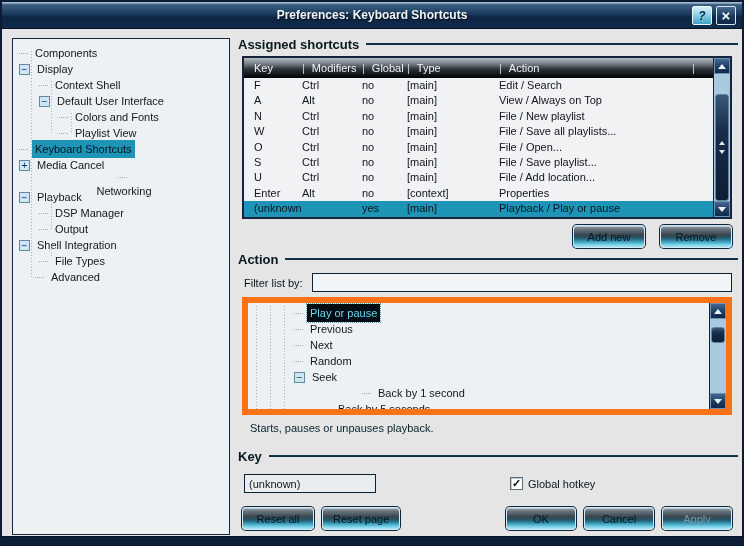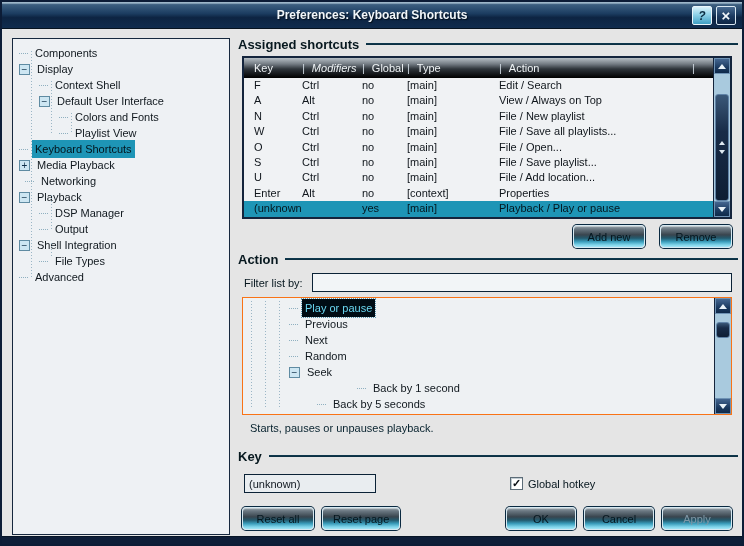--- a/index.html
+++ b/index.html
@@ -62,21 +62,21 @@
   .btnrow{display:flex;justify-content:flex-end;gap:15px;margin:6px 6px 0 0;height:23px;}
   .xbtn{min-width:72px;height:23px;padding:0 10px;border-radius:4px;border:1px solid #d6e9f2;
     background:linear-gradient(180deg,#9aa6ae 0%,#6b7882 14%,#39454e 42%,#235a6e 58%,#3a9cba 74%,#7fd4ea 90%,#a5e6f6 100%);
     color:#04161e;font-size:11px;box-shadow:0 0 0 1px #0a2940,inset 0 1px 0 rgba(255,255,255,.4);cursor:pointer;}
   .xbtn.disabled{color:#7e97a6;cursor:default;}
   
   .filter-row{display:flex;align-items:center;margin-top:6px;height:19px;}
   .flabel{font-size:11px;color:#06161e;margin-left:6px;width:68px;flex:none;}
   .tinput{height:19px;border:1px solid #0b2236;background:#f2f5f7;color:#101820;font-size:11px;padding:0 4px;outline:none;}
   .filter-row .tinput{flex:1;margin-right:6px;}
-  .alist{position:relative;margin:5px 0 0 4px;width:490px;height:118px;border:1px solid #f97316;background:#eef1f3;padding-top:2px;overflow:hidden;}
+  .alist{position:relative;margin:5px 0 0 4px;width:490px;height:118px;border:6px solid #f97316;background:#eef1f3;padding-top:2px;overflow:hidden;}
   .a-g1{left:8px;top:3px;height:108px;}
   .a-g2{left:22px;top:3px;height:108px;}
   .a-g3{left:36px;top:3px;height:108px;}
   .atitem .tlabel.fsel{background:#000c14;color:#6ad8f2;outline:1px dotted #5a9ab4;}
   .desc{margin:7px 0 0 12px;font-size:11px;color:#07222e;height:14px;}
   
   .key-row{display:flex;align-items:center;margin-top:10px;height:19px;}
   .key-row .tinput{width:132px;margin-left:6px;background:#e9edf0;flex:none;}
   .cbwrap{display:flex;align-items:center;margin-left:134px;gap:5px;}
   .cbox{width:13px;height:13px;background:#fff;border:1px solid #5c6c78;box-shadow:inset 1px 1px 0 #c2ccd2;display:flex;align-items:center;justify-content:center;cursor:pointer;}
@@ -132,23 +132,23 @@
       <div class="titem" style="padding-left: 46px;">
         <span class="conn"></span>
         <span class="tlabel">Playlist View</span>
       </div>
       <div class="titem" style="padding-left: 6px;">
         <span class="conn"></span>
         <span class="tlabel sel">Keyboard Shortcuts</span>
       </div>
       <div class="titem" style="padding-left: 6px;">
         <span class="exp">+</span>
-        <span class="tlabel">Media Playback</span>
-      </div>
-      <div class="titem" style="padding-left: 12px;">
+        <span class="tlabel">Media Cancel</span>
+      </div>
+      <div class="titem" style="padding-left: 6px; flex-direction: column;">
         <span class="conn"></span>
         <span class="tlabel">Networking</span>
       </div>
       <div class="titem" style="padding-left: 6px;">
         <span class="exp">−</span>
         <span class="tlabel">Playback</span>
       </div>
       <div class="titem" style="padding-left: 26px;">
         <span class="conn"></span>
         <span class="tlabel">DSP Manager</span>
@@ -158,37 +158,37 @@
         <span class="tlabel">Output</span>
       </div>
       <div class="titem" style="padding-left: 6px;">
         <span class="exp">−</span>
         <span class="tlabel">Shell Integration</span>
       </div>
       <div class="titem" style="padding-left: 26px;">
         <span class="conn"></span>
         <span class="tlabel">File Types</span>
       </div>
-      <div class="titem" style="padding-left: 6px; text-align: right;">
+      <div class="titem" style="padding-left: 22px; text-align: right;">
         <span class="conn"></span>
         <span class="tlabel">Advanced</span>
       </div>
     </div>
 
   <div class="content">
 
     <div class="sect">
       <span class="shead">Assigned shortcuts</span>
       <span class="rule"></span>
     </div>
 
     <div class="table">
       <div class="thead">
           <span class="hcell" style="width: 58px;">Key</span>
-          <span class="hcell" style="width: 60px; font-style: italic;">Modifiers</span>
+          <span class="hcell" style="width: 60px;">Modifiers</span>
           <span class="hcell" style="width: 45px;">Global</span>
           <span class="hcell" style="width: 92px;">Type</span>
           <span class="hcell" style="width: 193px;">Action</span>
           <span class="hcell fill"></span>
         </div>
       <div class="tbody">
           <div class="trow">
             <span class="tcell" style="width: 58px;">F</span>
             <span class="tcell" style="width: 60px;">Ctrl</span>
             <span class="tcell" style="width: 45px;">no</span>

